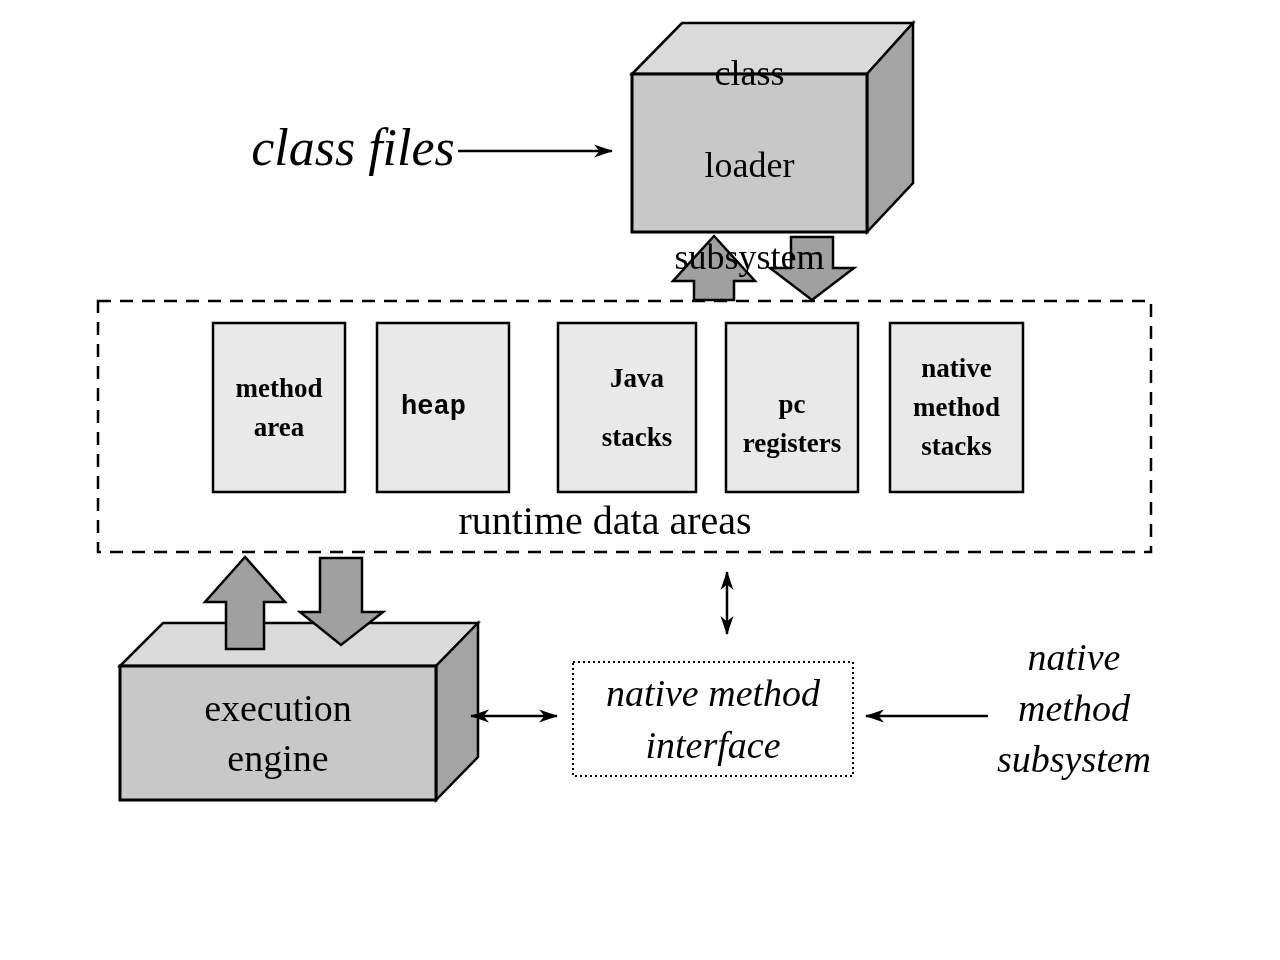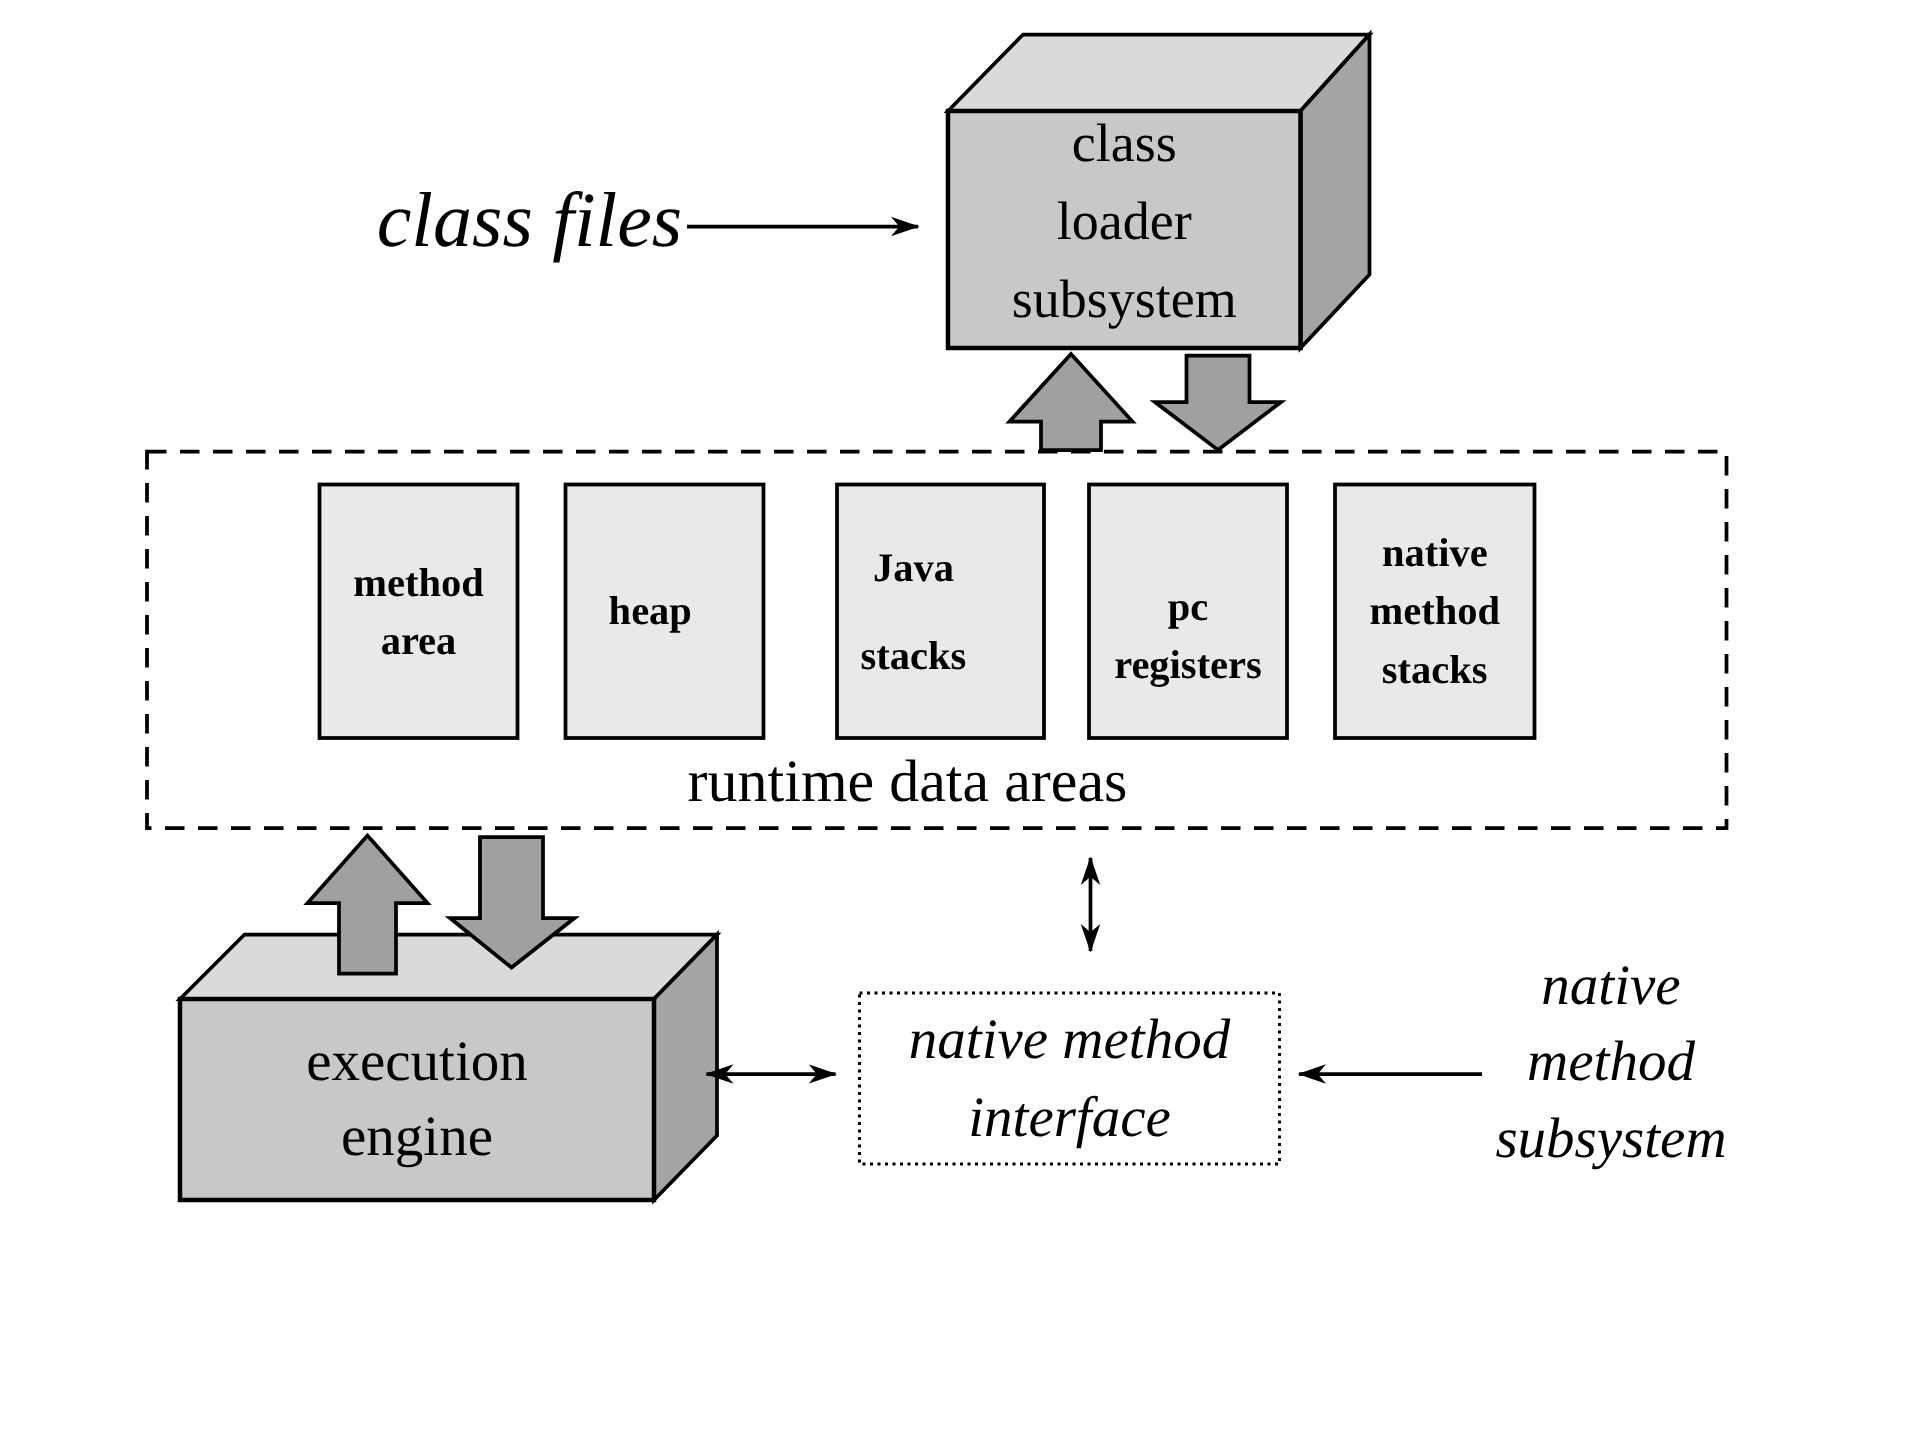--- a/index.html
+++ b/index.html
@@ -5,26 +5,26 @@
   html,body{margin:0;padding:0;background:#fff;}
   .canvas{
     position:relative;width:1280px;height:960px;background:#ffffff;
     font-family:"Liberation Serif","DejaVu Serif",serif;color:#000;overflow:hidden;
   }
   .canvas svg{position:absolute;left:0;top:0;}
   .lbl{position:absolute;text-align:center;}
   .flexc{display:flex;flex-direction:column;align-items:center;justify-content:center;}
 
   .class-files{left:248px;top:124px;width:210px;font-style:italic;font-size:52px;line-height:48px;}
-  .class-loader{left:632px;top:68px;width:235px;height:158px;font-size:36px;line-height:52px;}
+  .class-loader{left:632px;top:86px;width:235px;height:158px;font-size:36px;line-height:52px;gap:40px;}
   .runtime-label{left:395px;top:498px;width:420px;font-size:40px;line-height:46px;}
   .inner-lbl{font-weight:bold;font-size:27px;line-height:39px;}
   .ib0{left:213px;top:323px;width:132px;height:169px;}
-  .ib1{left:377px;top:323px;width:113px;height:169px;}
-  .ib2{left:530px;top:323px;width:158px;height:169px;gap:20px;}
+  .ib1{left:377px;top:323px;width:113px;height:169px;font-family:Liberation Mono, monospace;}
+  .ib2{left:558px;top:323px;width:158px;height:169px;gap:20px;}
   .ib3{left:726px;top:323px;width:132px;height:169px;margin-top:16px;}
   .ib4{left:890px;top:323px;width:133px;height:169px;}
   .exec-engine{left:120px;top:666px;width:316px;height:134px;font-size:38px;line-height:50px;}
   .nmi{left:573px;top:662px;width:280px;height:114px;font-style:italic;font-size:38px;line-height:52px;}
   .nml{left:990px;top:632px;width:168px;font-style:italic;font-size:38px;line-height:51px;}
 </style>
 </head>
 <body>
 
 <div class="canvas">

